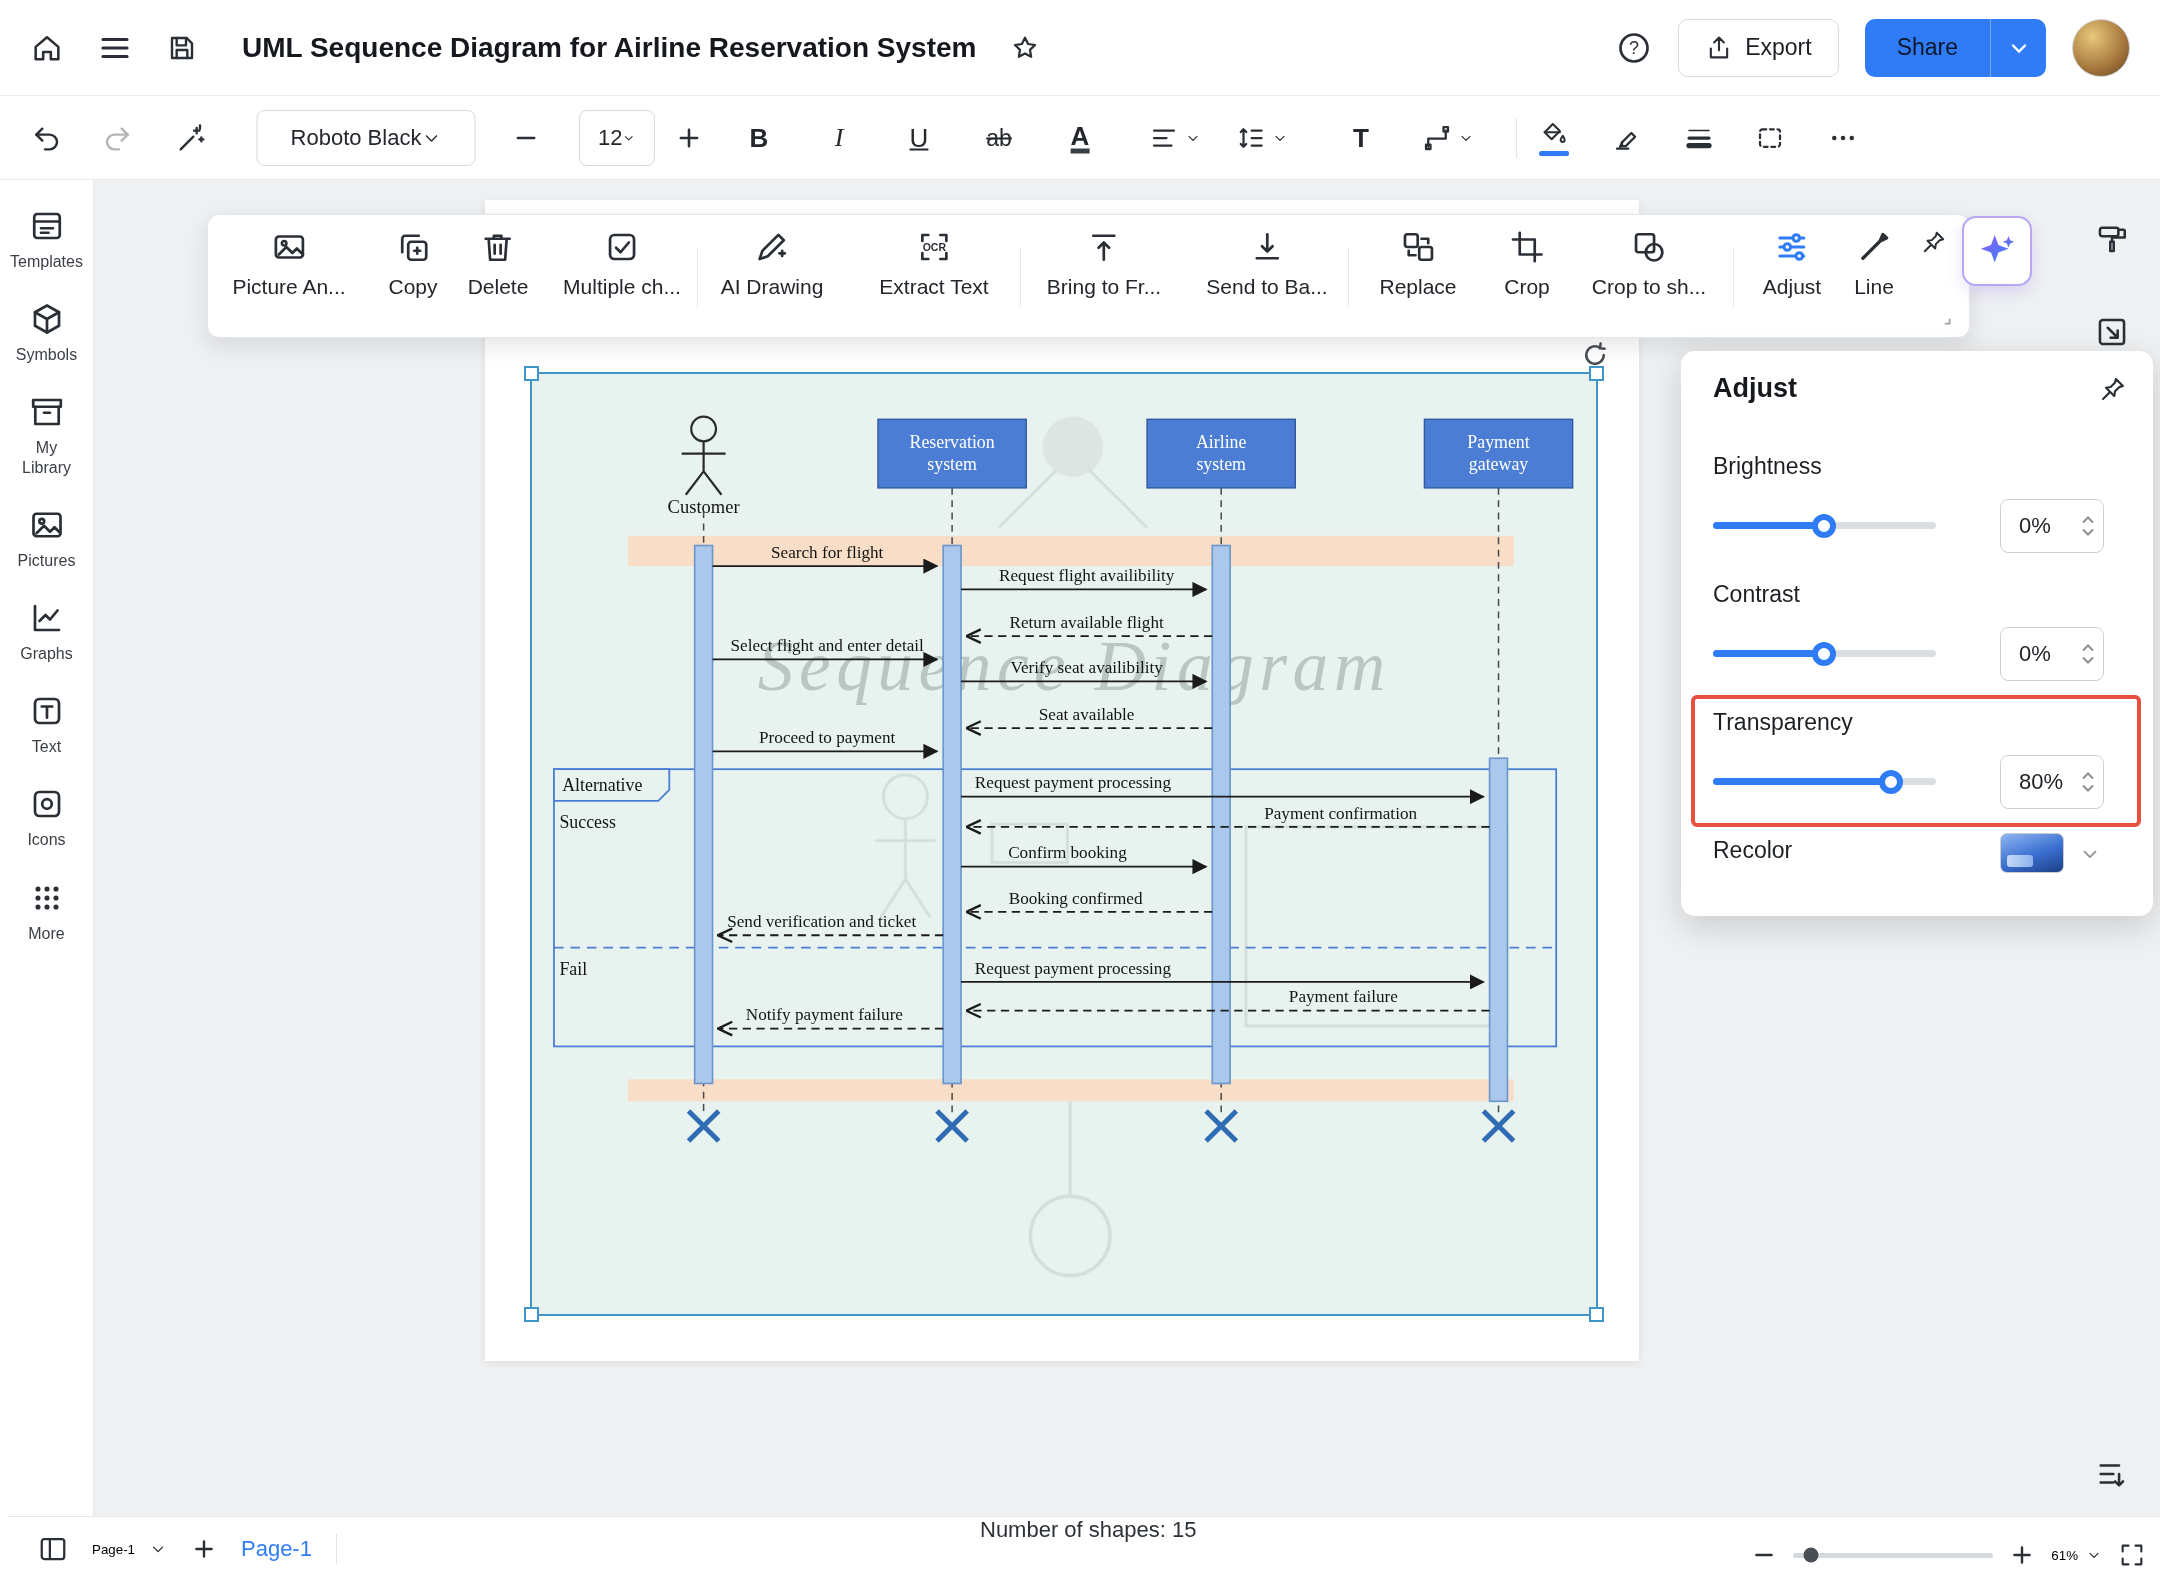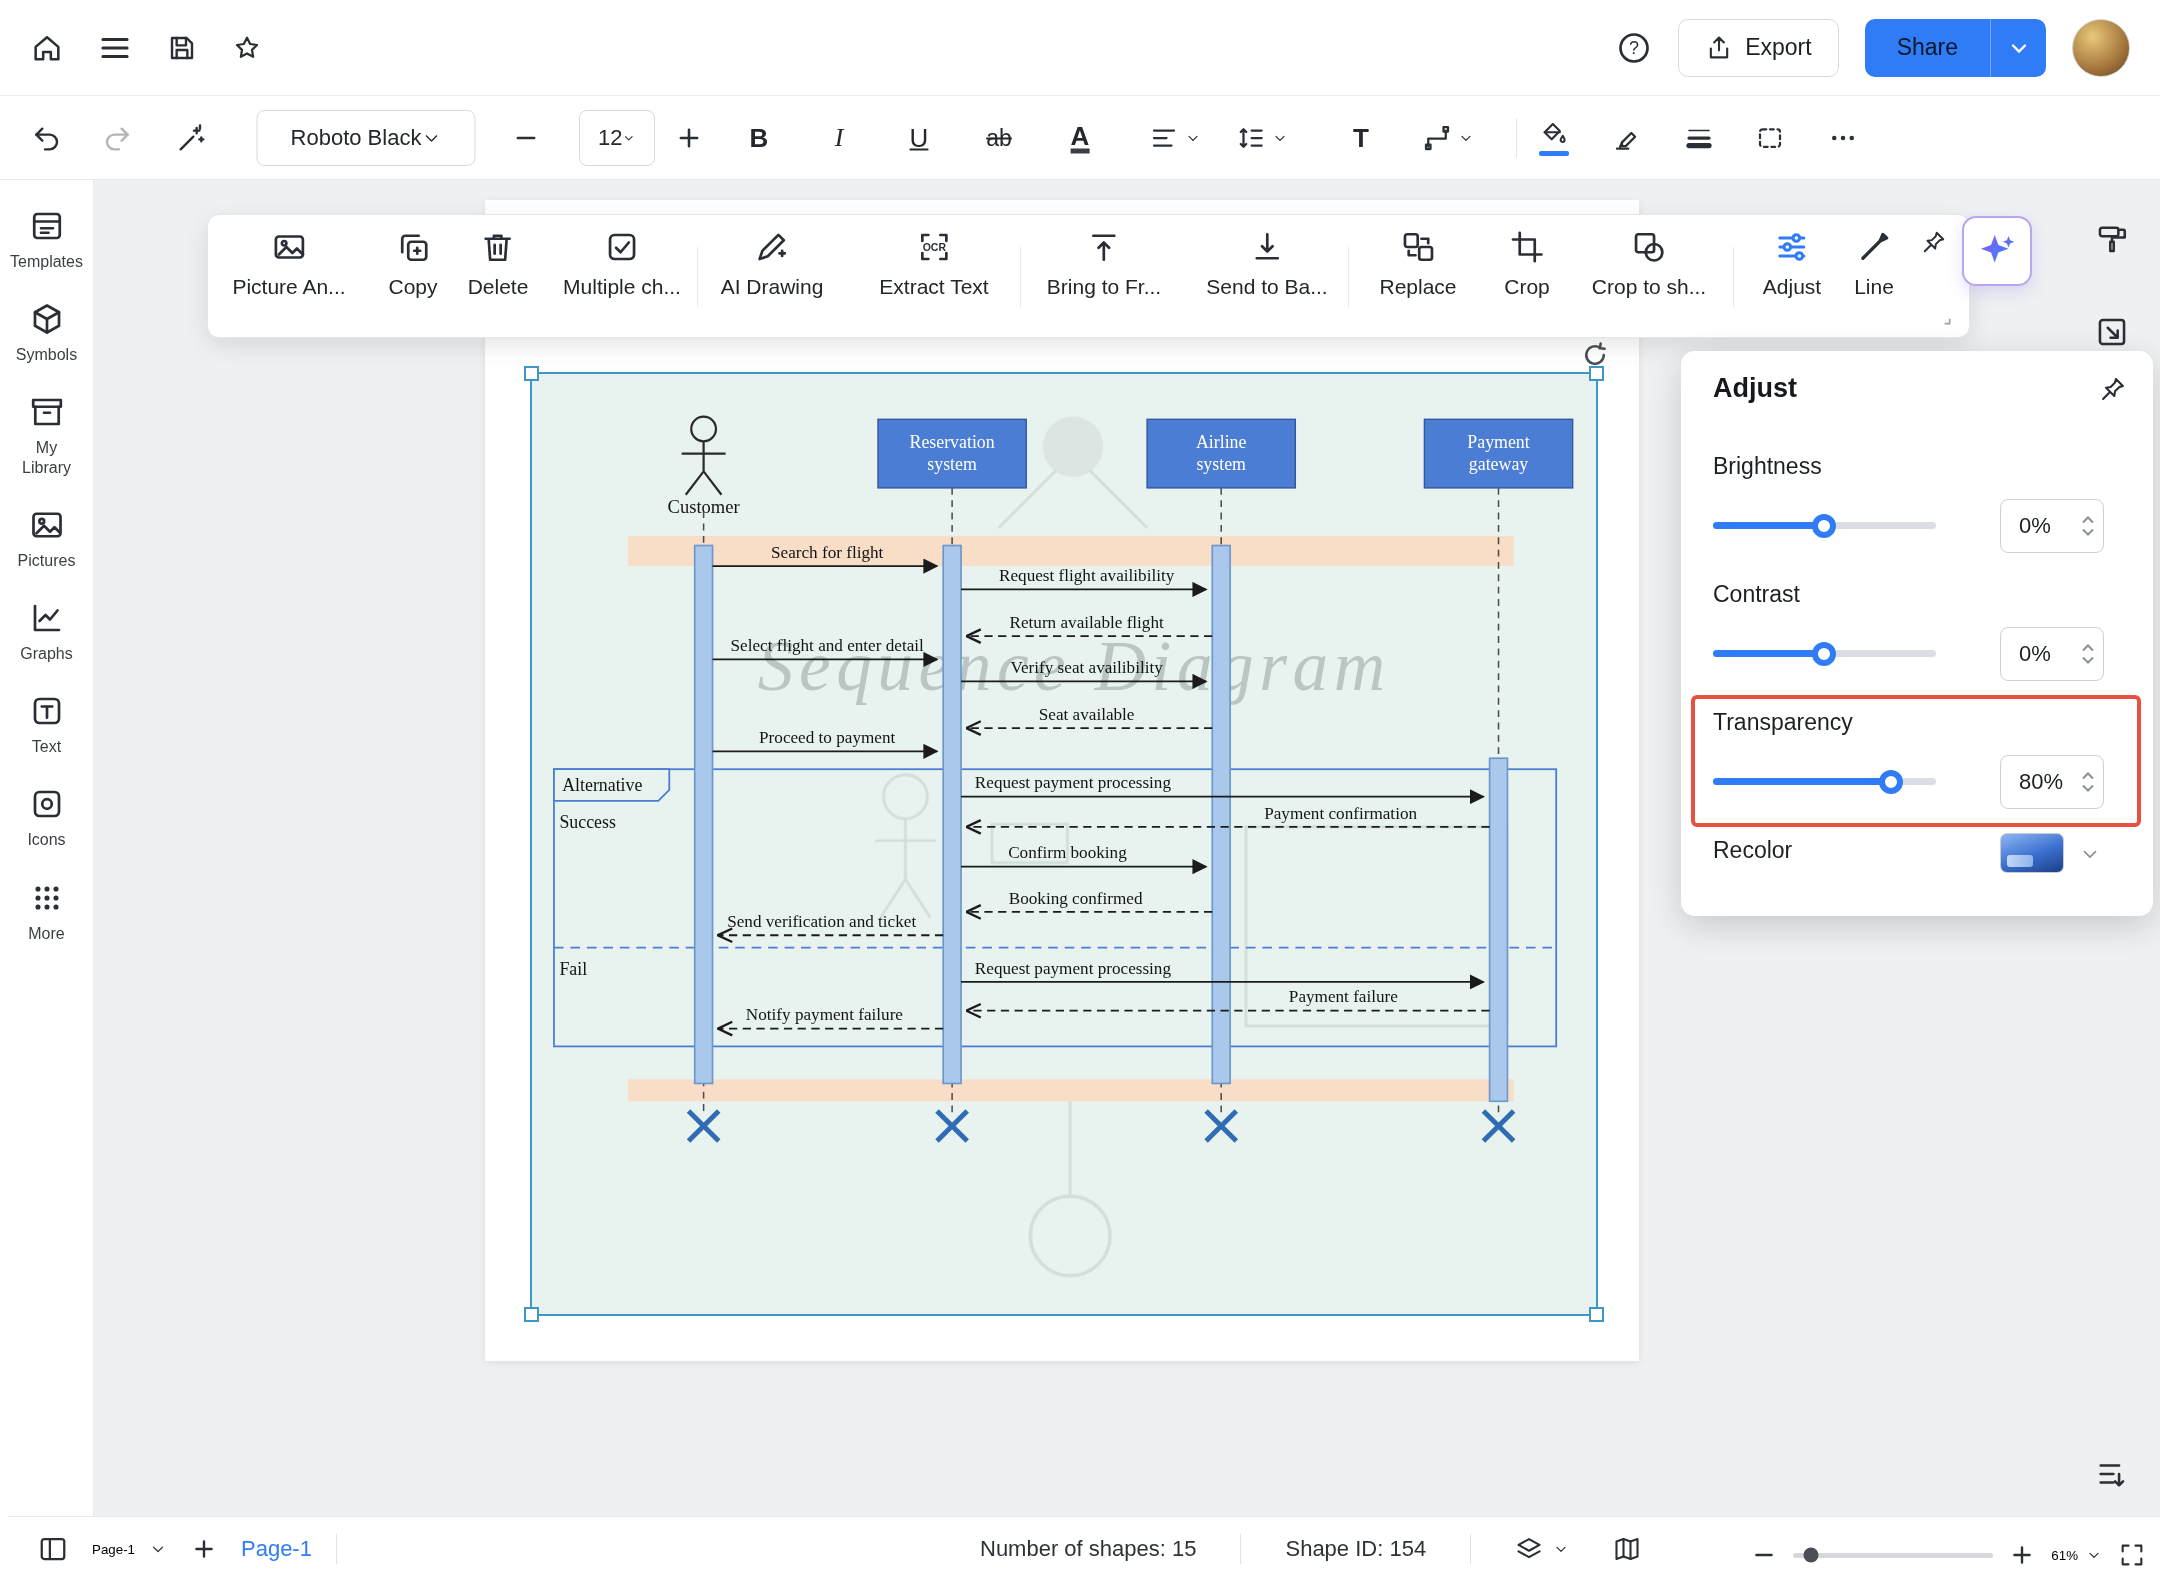--- a/index.html
+++ b/index.html
@@ -65,21 +65,21 @@
   .valbox { position:absolute; left:319px; width:104px; height:54px; border:1.5px solid #ccd1d6; border-radius:8px; font-size:22px; color:#1c2024; display:flex; align-items:center; padding-left:18px; background:#fff; }
   .stepper { position:absolute; right:8px; top:50%; transform:translateY(-50%); display:flex; flex-direction:column; gap:3px; }
   .hl-red { position:absolute; left:10px; top:344px; width:450px; height:132px; border:4px solid #e8503f; border-radius:6px; pointer-events:none; z-index:2; }
   .swatch { position:absolute; left:319px; top:482px; width:64px; height:40px; border-radius:7px; border:1px solid #c9cdd2; background:linear-gradient(160deg,#8fb6f2 0%,#3a6fd0 55%,#1d3f86 100%); }
   .swatch::after { content:""; position:absolute; left:6px; bottom:5px; width:26px; height:12px; background:linear-gradient(90deg,#dce9fb,#9ec2f5); border-radius:3px; opacity:.85; }
   .swatch-caret { position:absolute; left:398px; top:492px; }
 
   
   .statusbar { position:absolute; left:8px; bottom:0; width:2160px; height:64px; background:#fff; border-top:1px solid #e5e8ea; font-size:22px; color:#2d3238; z-index:40; }
   .sb-left { position:absolute; left:30px; top:0; height:64px; display:flex; align-items:center; gap:24px; }
-  .sb-center { position:absolute; left:972px; top:0; height:64px; display:flex; align-items:center; gap:44px; }
+  .sb-center { position:absolute; left:972px; top:0; height:64px; display:flex; align-items:center; gap:44px;flex-direction:column; }
   .sb-right { position:absolute; right:22px; top:0; height:76px; display:flex; align-items:center; gap:16px; }
   .sb-div { width:1px; height:30px; background:#dfe3e6; }
   .page-tab { color:#2f7cf6; font-size:22px; }
   .zoom-track { position:relative; width:200px; height:5px; background:#d5d9dd; border-radius:3px; }
   .zoom-thumb { position:absolute; left:9%; top:50%; transform:translate(-50%,-50%); width:15px; height:15px; border-radius:50%; background:#4a4f55; }
 
   
   text.dt { font-family:"Liberation Serif", serif; fill:#141414; }
   text.wm { font-family:"Liberation Serif", serif; font-style:italic; fill:#93a09c; opacity:.55; }
 </style>
@@ -97,20 +97,21 @@
       <svg class="ic" width="34" height="34" viewBox="0 0 24 24">
           <path d="M3.5 6h17M3.5 12h17M3.5 18h17" stroke-width="2.2"></path>
         </svg>
     </button>
     <button class="btn">
       <svg class="ic" width="32" height="32" viewBox="0 0 24 24">
           <path d="M4.5 4.5h11l4 4v11h-15z"></path>
           <path d="M8 4.5V10h7V4.5M8 19.5v-6h8v6"></path>
         </svg>
     </button>
+    <h1 class="doc-title">UML Sequence Diagram for Airline Reservation System</h1>
     <button class="btn">
       <svg class="ic" width="30" height="30" viewBox="0 0 24 24">
           <path d="M12 3.8l2.5 5 5.5.8-4 3.9.9 5.5L12 16.4 7.1 19l.9-5.5-4-3.9 5.5-.8z"></path>
         </svg>
     </button>
   </div>
   <div class="tb-right">
     <button class="btn">
       <svg class="ic" width="36" height="36" viewBox="0 0 24 24">
           <circle cx="12" cy="12" r="9"></circle>

